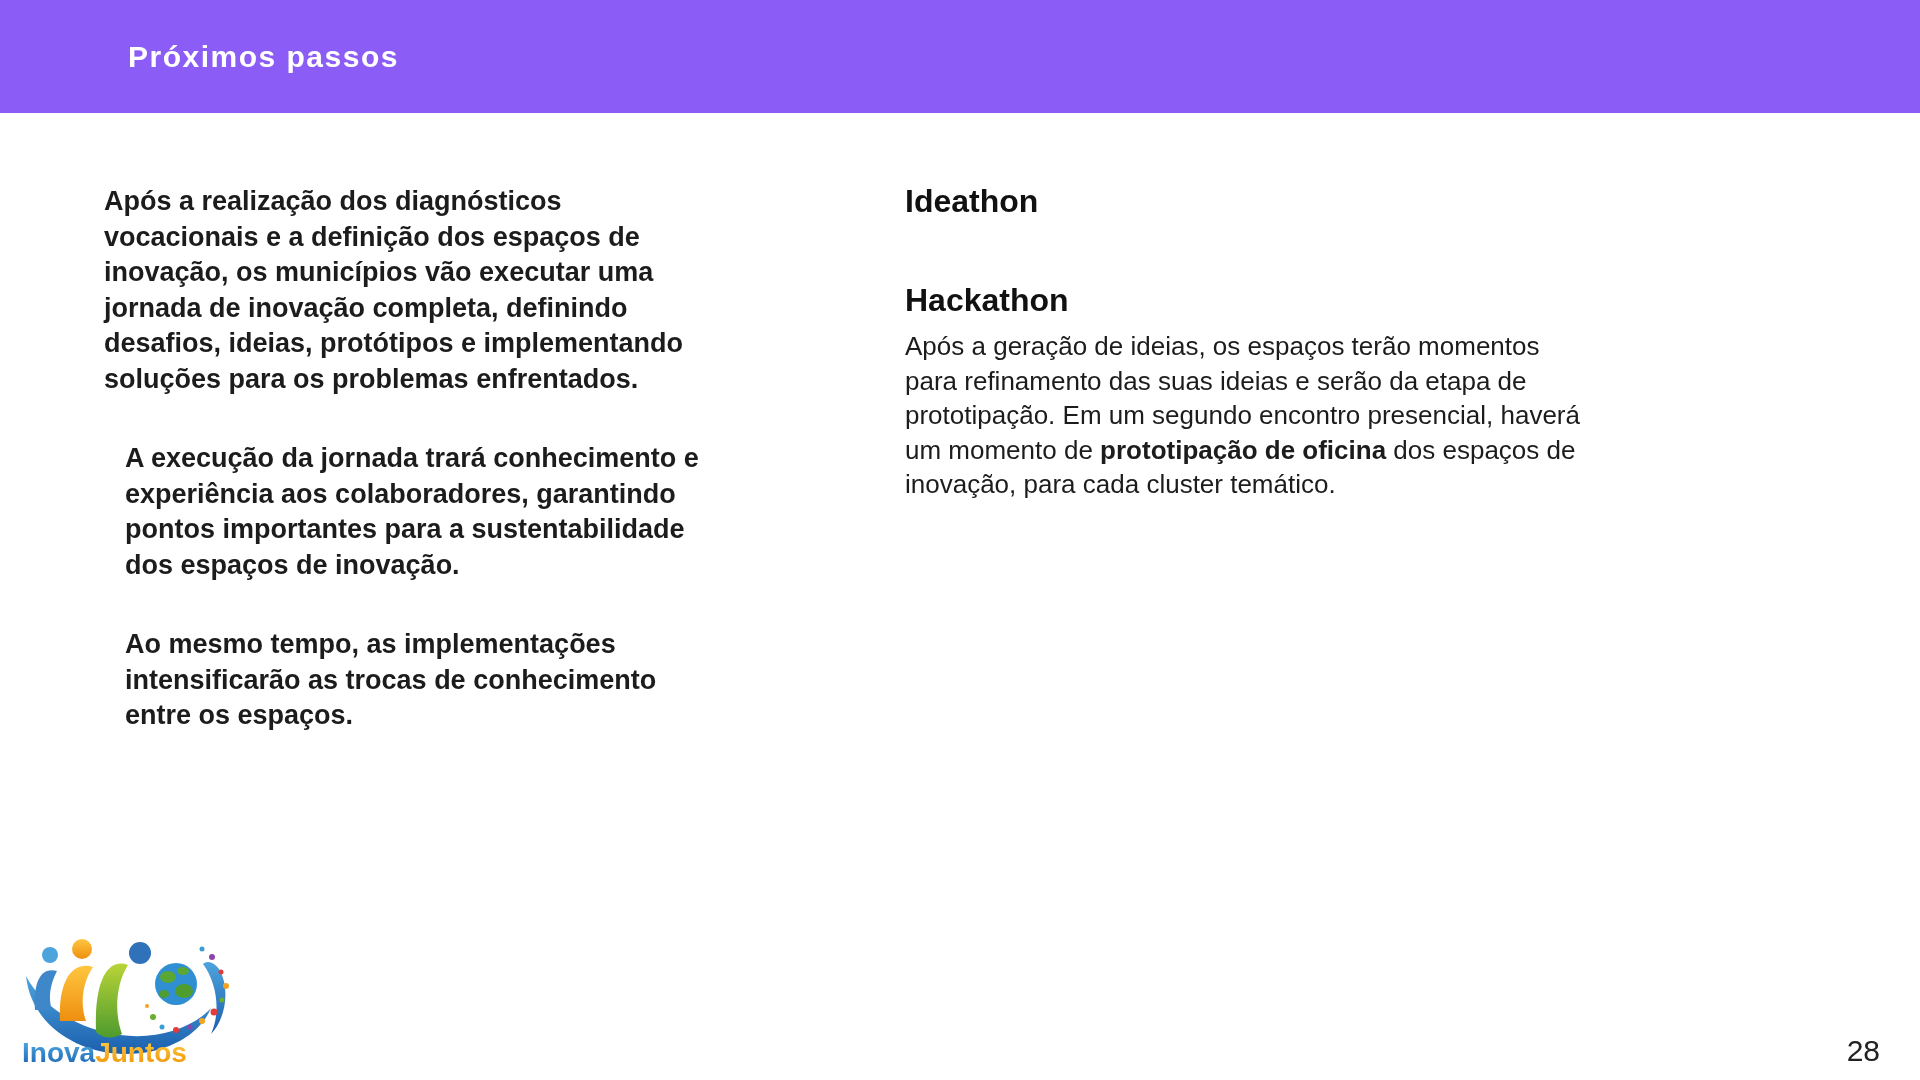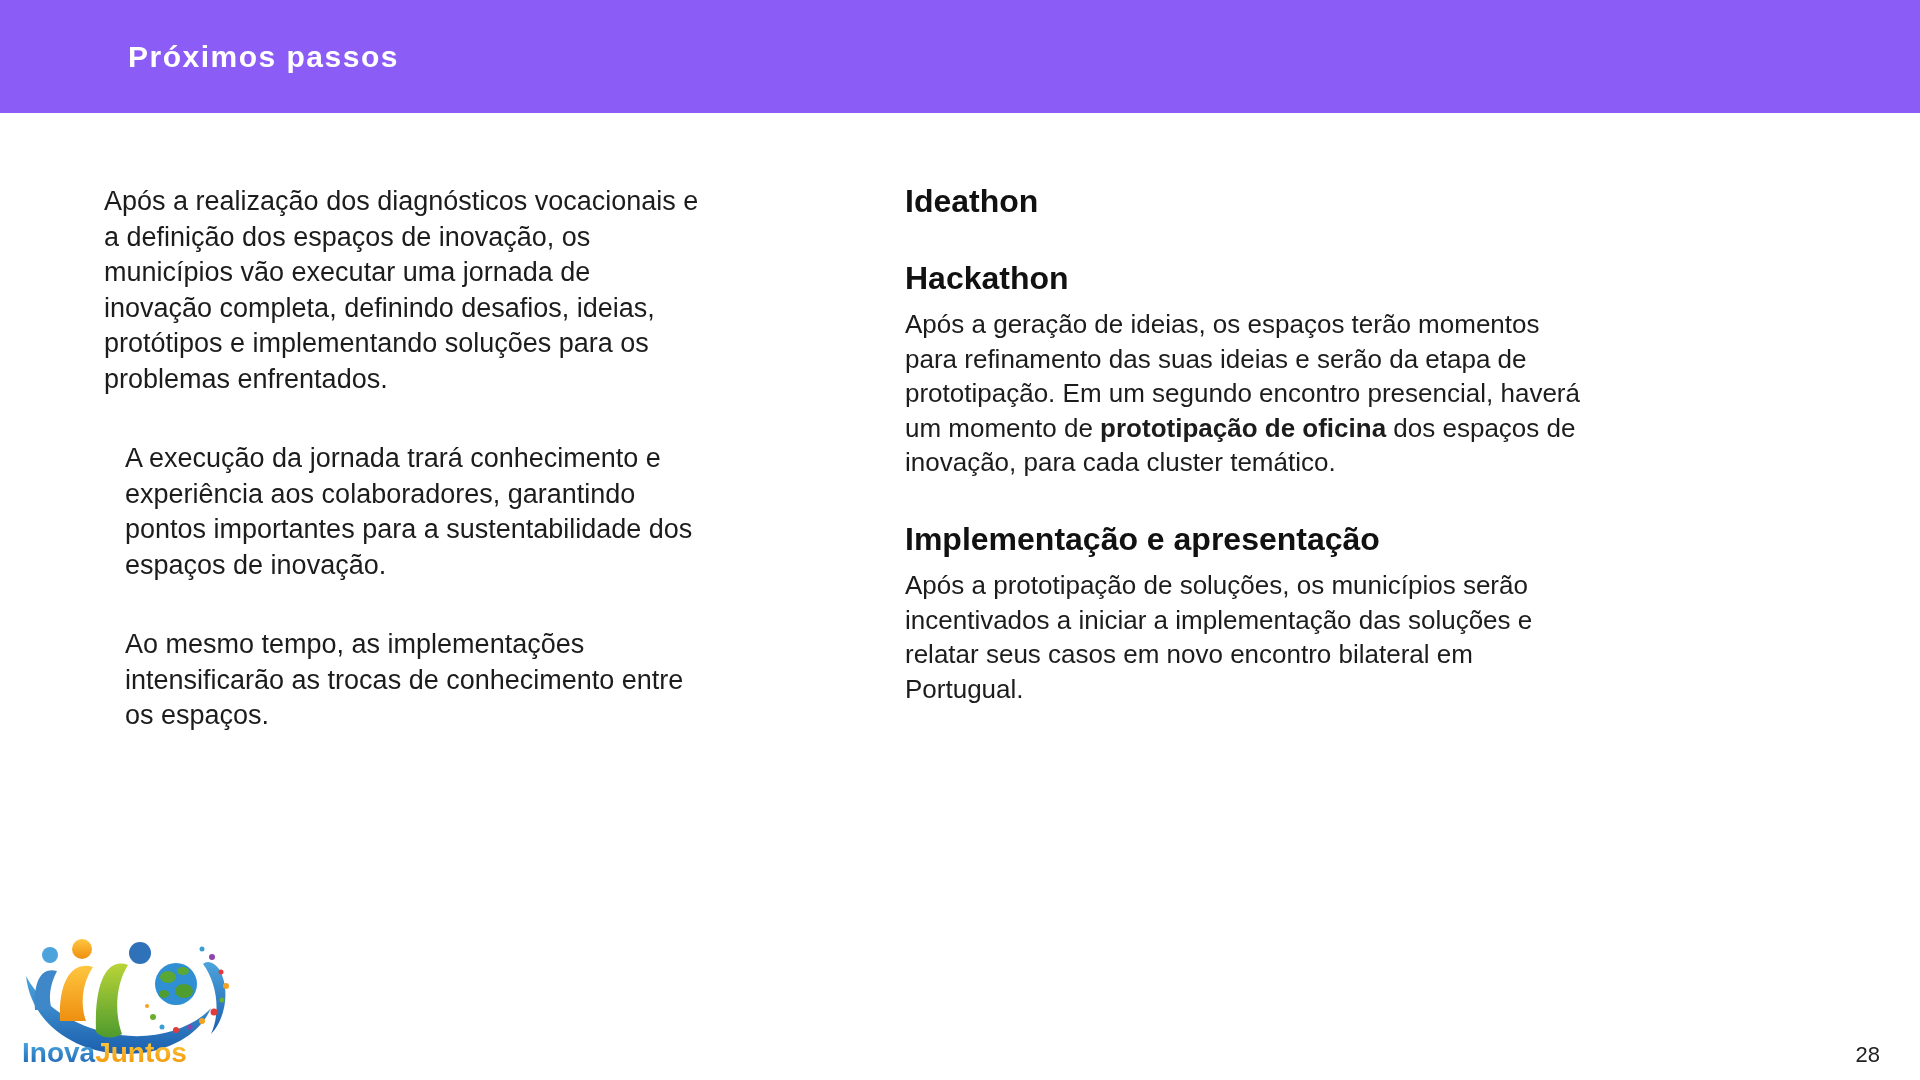--- a/index.html
+++ b/index.html
@@ -27,44 +27,45 @@
     color: #ffffff;
   }
 
   
   .col-left {
     position: absolute; left: 104px; top: 184px;
     width: 600px;
     font-size: 27px;
     line-height: 35.5px;
     color: #1c1c1c;
+    font-weight: bold;
   }
   .col-left p + p { margin-top: 44px; margin-left: 21px; }
 
   
   .col-right {
     position: absolute; left: 905px; top: 184px;
     width: 680px;
     font-size: 26px;
     line-height: 34.5px;
     color: #1c1c1c;
   }
-  .col-right .sec + .sec { margin-top: 42px; }
+  .col-right .sec + .sec { margin-top: 64px; }
   .col-right h3 { font-size: 32px; font-weight: 700; color: #111; }
   .col-right p { margin-top: 12px; }
   .col-right p .b { font-weight: 700; }
 
   
   .logo { position: absolute; left: 16px; top: 928px; width: 220px; height: 142px; }
   .logo svg { width: 100%; height: 100%; display: block; }
 
   
   .page-number {
     position: absolute; right: 40px; bottom: 12px;
-    font-size: 22px; color: #222;
+    font-size: 30px; color: #222;
   }
 </style>
 </head>
 <body>
 
 <div class="slide">
 
   <header class="header">
     <h1>Próximos passos</h1>
   </header>
@@ -75,24 +76,20 @@
     <p>Ao mesmo tempo, as implementações intensificarão as trocas de conhecimento entre os espaços.</p>
   </section>
 
   <section class="col-right">
     <div class="sec">
       <h3>Ideathon</h3>
     </div>
     <div class="sec">
       <h3>Hackathon</h3>
       <p><span>Após a geração de ideias, os espaços terão momentos para refinamento das suas ideias e serão da etapa de prototipação. Em um segundo encontro presencial, haverá um momento de </span><span class="b">prototipação de oficina</span><span> dos espaços de inovação, para cada cluster temático.</span></p>
-    </div>
-    <div class="sec">
-      <h3>Implementação e apresentação</h3>
-      <p><span>Após a prototipação de soluções, os municípios serão incentivados a iniciar a implementação das soluções e relatar seus casos em novo encontro bilateral em Portugual.</span></p>
     </div>
   </section>
 
   <div class="logo">
     <svg viewBox="0 0 220 142" aria-hidden="true">
       <defs>
         <linearGradient id="gBlue" x1="0" y1="0" x2="0" y2="1">
           <stop offset="0" stop-color="#4da4dc"></stop>
             <stop offset="1" stop-color="#1b5fae"></stop>
         </linearGradient>

